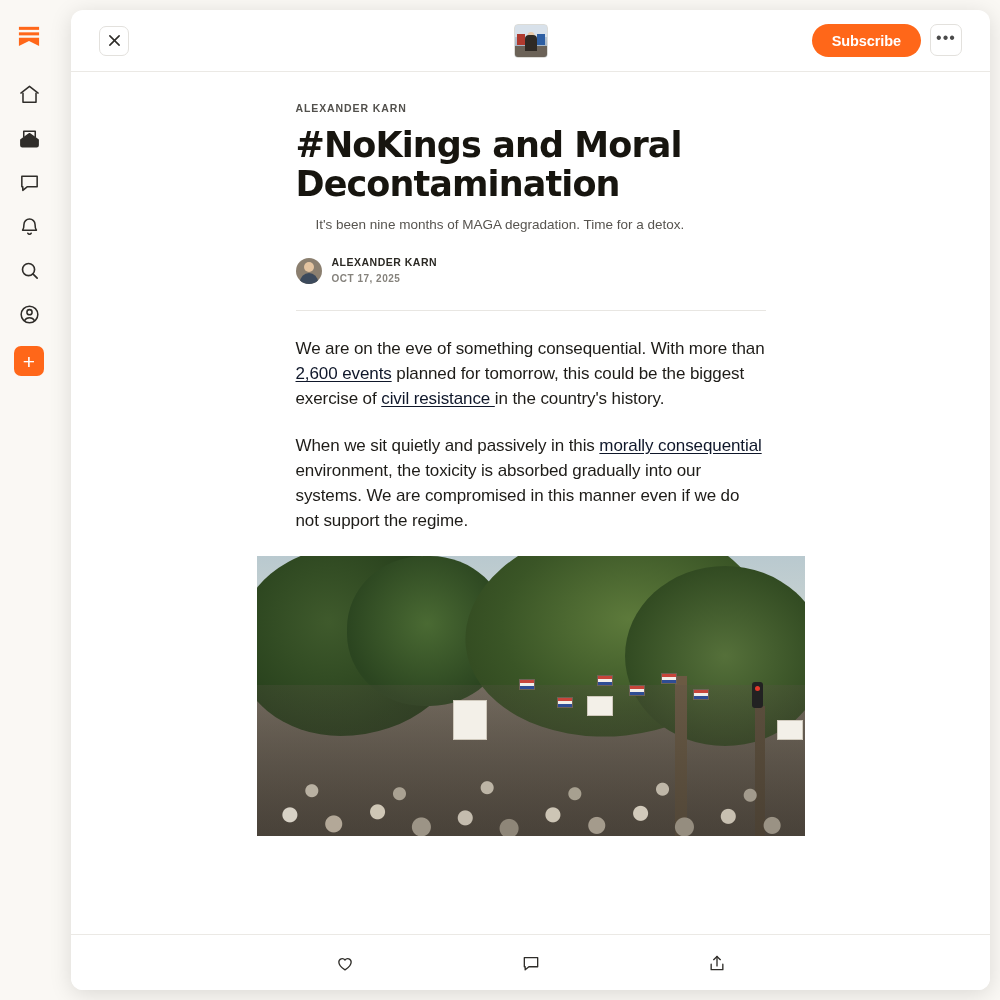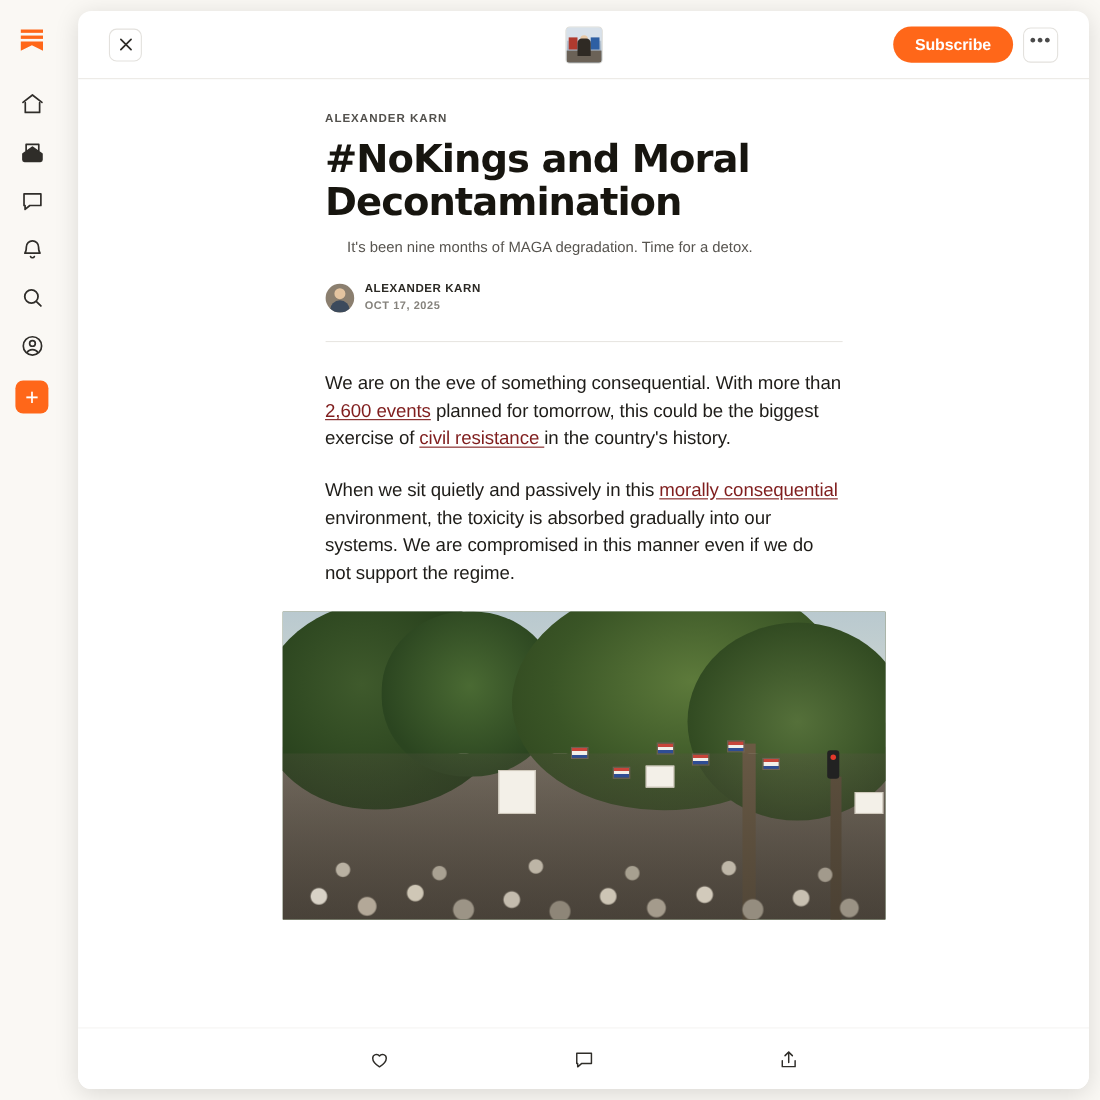--- a/index.html
+++ b/index.html
@@ -98,21 +98,21 @@
   }
   #pub-logo .head {
     position:absolute; left:50%; top:24%; transform:translateX(-50%);
     width:7px; height:7px; background:#e8c9a7; border-radius:50%;
   }
   #pub-logo .flagl { position:absolute; left:2px; top:30%; width:8px; height:11px; background:#b03a2e; }
   #pub-logo .flagr { position:absolute; right:2px; top:30%; width:8px; height:11px; background:#2e5fa3; }
 
   #topbar-right {
     margin-left: auto;
-    display: flex; align-items: center; gap: 9px;
+    display: flex; align-items: flex-start; gap: 9px;
     padding-right: 14px;
   }
   #subscribe-btn {
     background: #ff6719;
     color: #fff;
     border: none;
     border-radius: 18px;
     height: 33px;
     padding: 0 20px;
     font-size: 14.5px;
@@ -203,21 +203,21 @@
     margin: 0 0 26px 0;
   }
   p.body {
     font-size: 17px;
     line-height: 1.47;
     color: #1e1c18;
     margin: 0 0 22px 0;
     letter-spacing: -0.1px;
   }
   p.body a {
-    color: #7f1d1d;
+    color: #0f172a;
     text-decoration: underline;
     text-underline-offset: 2px;
   }
   .figure {
     width: 548px;
     margin: 4px auto 0 -39px;
     height: 280px;
     overflow: hidden;
     position: relative;
     background: #4a5c3a;

